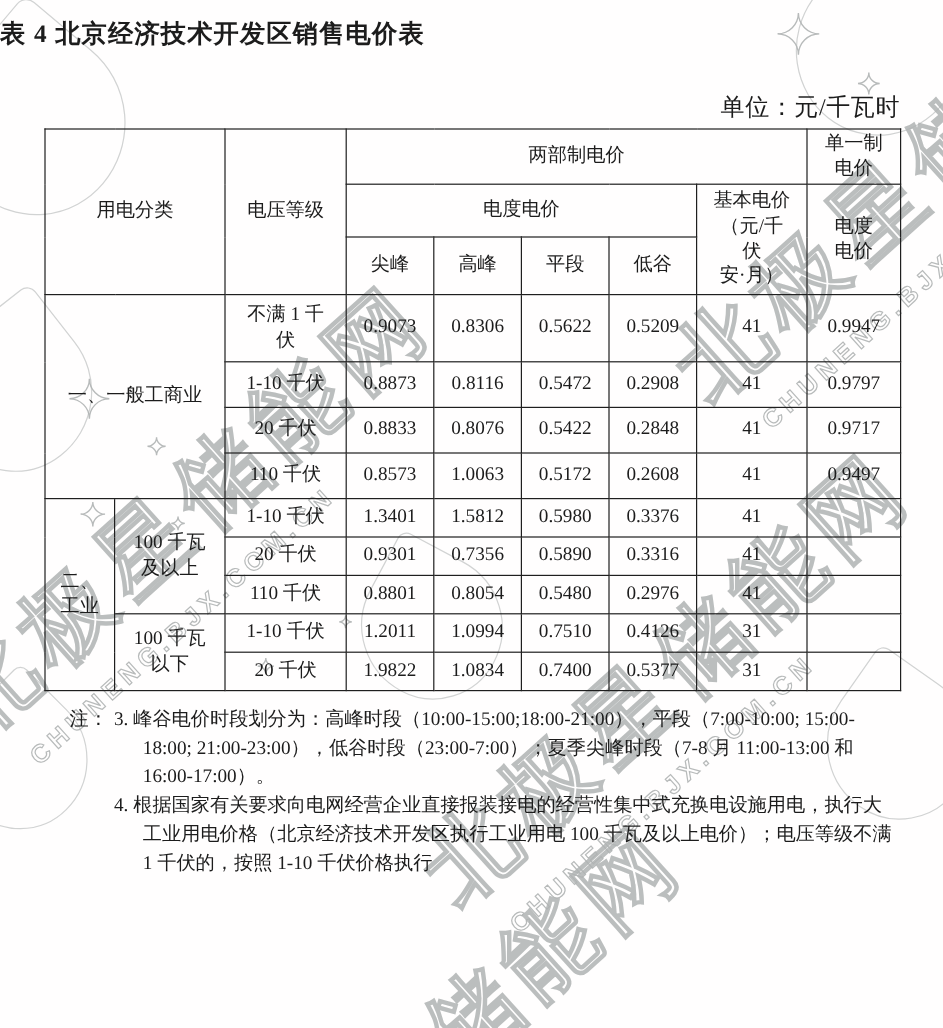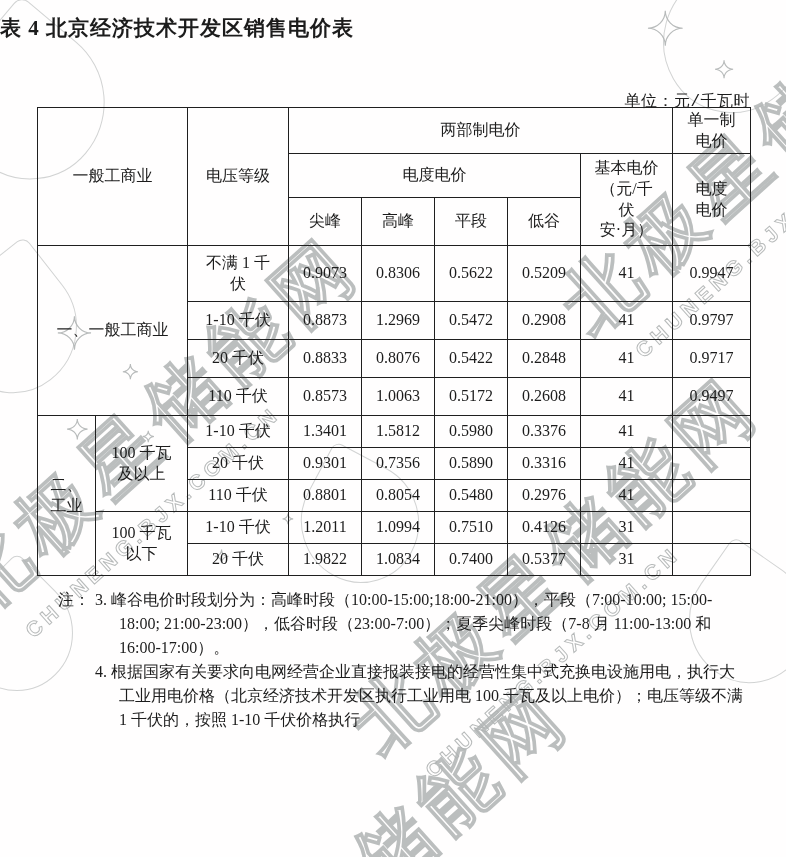--- a/index.html
+++ b/index.html
@@ -13,21 +13,21 @@
   .wm-en{font-size:21px;font-weight:700;letter-spacing:5px;color:transparent;margin-top:6px;margin-left:24px;
          -webkit-text-stroke:1px rgba(175,179,179,0.9);font-family:"Liberation Sans",sans-serif;}
   .wm-star{position:absolute;color:transparent;-webkit-text-stroke:1.1px rgba(175,179,179,0.9);
            font-family:"DejaVu Sans",sans-serif;line-height:1;}
   .wm-petal{position:absolute;border:1.4px solid rgba(178,182,182,0.6);
             border-radius:8% 60% 55% 60%;}
   
   .content{position:relative;z-index:1;}
   .title{position:absolute;left:0;top:14px;width:678px;text-align:left;
          font-size:21px;font-weight:700;letter-spacing:1px;}
-  .unit{position:absolute;top:91px;right:36px;font-size:16px;letter-spacing:0.5px;font-family:Liberation Mono, monospace;}
+  .unit{position:absolute;top:76px;right:36px;font-size:20px;letter-spacing:0.5px;}
   table.price{position:absolute;left:37px;top:107px;width:713px;border-collapse:collapse;
               table-layout:fixed;background:transparent;}
   table.price th,table.price td{border:1.6px solid #1f1f1f;text-align:center;vertical-align:middle;
               font-size:16px;font-weight:400;padding:1px 2px;white-space:pre-line;line-height:1.3;}
   tr.rh1{height:46px;} tr.rh2{height:44px;} tr.rh3{height:48px;}
   tr.rs1a{height:56px;} tr.rs1{height:38px;} tr.rs2{height:32px;}
   .notes{position:absolute;left:58px;top:588px;width:690px;font-size:16px;line-height:24px;}
   .notes-label{position:absolute;left:0;top:0;}
   .note-items{margin-left:37px;}
   .note-item{text-indent:-24px;padding-left:24px;}
@@ -83,21 +83,21 @@
           <col style="width:101px">
         <col style="width:73px">
           <col style="width:73px">
           <col style="width:73px">
           <col style="width:73px">
         <col style="width:92px">
           <col style="width:78px">
       </colgroup>
       <tbody>
           <tr class="rh1">
-        <th colspan="2" rowspan="3">一般工商业</th>
+        <th colspan="2" rowspan="3">用电分类</th>
         <th rowspan="3">电压等级</th>
         <th colspan="5">两部制电价</th>
         <th>单一制
 电价</th>
       </tr>
       <tr class="rh2">
         <th colspan="4">电度电价</th>
         <th rowspan="2">基本电价
 （元/千
 伏
@@ -119,21 +119,21 @@
         <td>0.9073</td>
         <td>0.8306</td>
         <td>0.5622</td>
         <td>0.5209</td>
         <td>41</td>
         <td>0.9947</td>
       </tr>
       <tr class="rs1">
         <td>1-10 千伏</td>
         <td>0.8873</td>
-        <td>1.2969</td>
+        <td>0.8116</td>
         <td>0.5472</td>
         <td>0.2908</td>
         <td>41</td>
         <td>0.9797</td>
       </tr>
       <tr class="rs1">
         <td>20 千伏</td>
         <td>0.8833</td>
         <td>0.8076</td>
         <td>0.5422</td>

